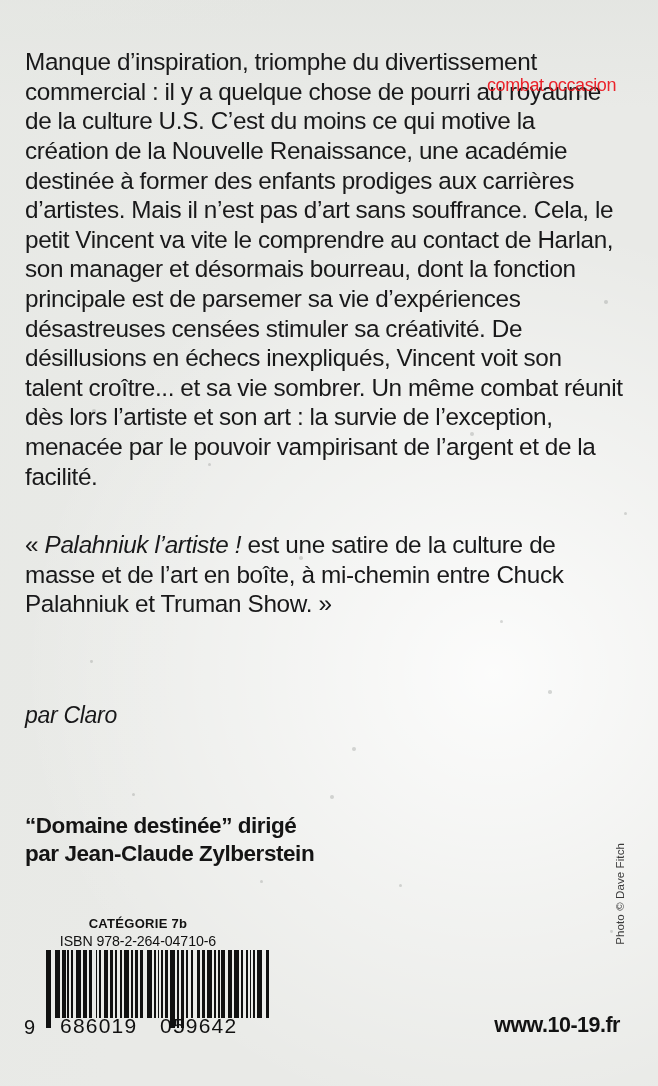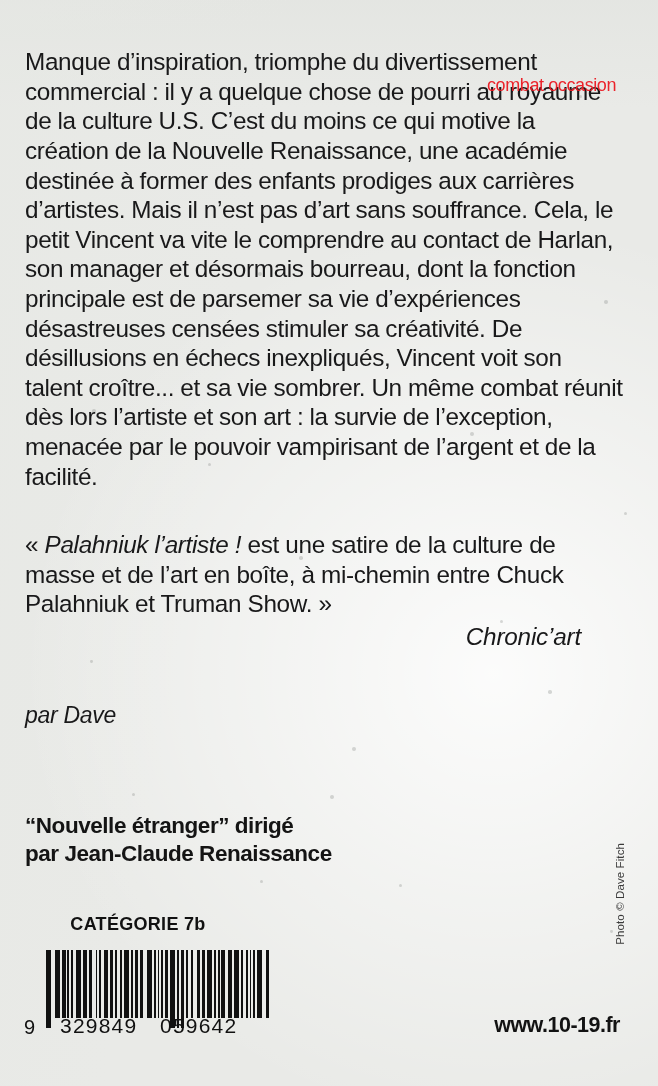--- a/index.html
+++ b/index.html
@@ -121,21 +121,21 @@
 
   
   .isbn-block {
     position: absolute;
     left: 38px;
     top: 916px;
     width: 200px;
     text-align: center;
   }
   .category-line {
-    font-size: 18px;
+    font-size: 13px;
     font-weight: bold;
     letter-spacing: 0.3px;
     color: #111;
     line-height: 16px;
   }
   .isbn-line {
     font-size: 14.2px;
     font-weight: 400;
     letter-spacing: -0.1px;
     color: #111;
@@ -228,36 +228,36 @@
     <span class="speck" style="left: 90px; top: 660px; width: 2.8px; height: 2.8px;"></span>
     <span class="speck" style="left: 610px; top: 930px; width: 2.8px; height: 2.8px;"></span>
   </div>
 
 <div class="page">
 
   <p class="blurb">Manque d’inspiration, triomphe du divertissement commercial : il y a quelque chose de pourri au royaume de la culture U.S. C’est du moins ce qui motive la création de la Nouvelle Renaissance, une académie destinée à former des enfants prodiges aux carrières d’artistes. Mais il n’est pas d’art sans souffrance. Cela, le petit Vincent va vite le comprendre au contact de Harlan, son manager et désormais bourreau, dont la fonction principale est de parsemer sa vie d’expériences désastreuses censées stimuler sa créativité. De désillusions en échecs inexpliqués, Vincent voit son talent croître... et sa vie sombrer. Un même combat réunit dès lors l’artiste et son art : la survie de l’exception, menacée par le pouvoir vampirisant de l’argent et de la facilité.</p>
 
   <div class="quote-block">
     <span>« </span><span class="quote-title">Palahniuk l’artiste !</span><span> est une satire de la culture de masse et de l’art en boîte, à mi-chemin entre Chuck Palahniuk et Truman Show. »</span>
-    <span class="quote-source">Chronic’art</span>
   </div>
 
   <div class="translator">
-    <div>par Dave</div>
+    <div>par Claro</div>
   </div>
 
   <div class="collection">
-    <div>“Nouvelle étranger” dirigé</div>
-    <div>par Jean-Claude Renaissance</div>
+    <div>“Domaine destinée” dirigé</div>
+    <div>par Jean-Claude Zylberstein</div>
   </div>
 
   <div class="photo-credit">Photo © Dave Fitch</div>
 
   <div class="isbn-block">
     <div class="category-line">CATÉGORIE 7b</div>
+    <div class="isbn-line">ISBN 978-2-264-04710-6</div>
   </div>
 
   <div class="barcode-wrap">
     <div class="bars" id="barcode-bars">
         <i class="guard" style="width:5.34px;margin-right:0"></i>
         <i style="width:1.78px;background:transparent;margin-right:0"></i>
         <i class="guard" style="width:0.00px;margin-right:0"></i>
         <i style="width:1.78px;background:transparent;margin-right:0"></i>
         <i class="" style="width:5.34px;margin-right:0"></i>
         <i style="width:1.78px;background:transparent;margin-right:0"></i>
@@ -337,21 +337,21 @@
         <i style="width:1.78px;background:transparent;margin-right:0"></i>
         <i class="" style="width:1.78px;margin-right:0"></i>
         <i style="width:1.78px;background:transparent;margin-right:0"></i>
         <i class="" style="width:5.34px;margin-right:0"></i>
         <i style="width:3.56px;background:transparent;margin-right:0"></i>
         <i class="" style="width:3.56px;margin-right:0"></i>
         <i style="width:1.78px;background:transparent;margin-right:0"></i>
       </div>
     <div class="bc-digits">
       <span class="lead">9</span>
-      <span class="left">329849</span>
+      <span class="left">686019</span>
       <span class="right">059642</span>
     </div>
   </div>
 
   <div class="publisher-url">www.10-19.fr</div>
 
   <div class="watermark">combat occasion</div>
 
 </div>
 

